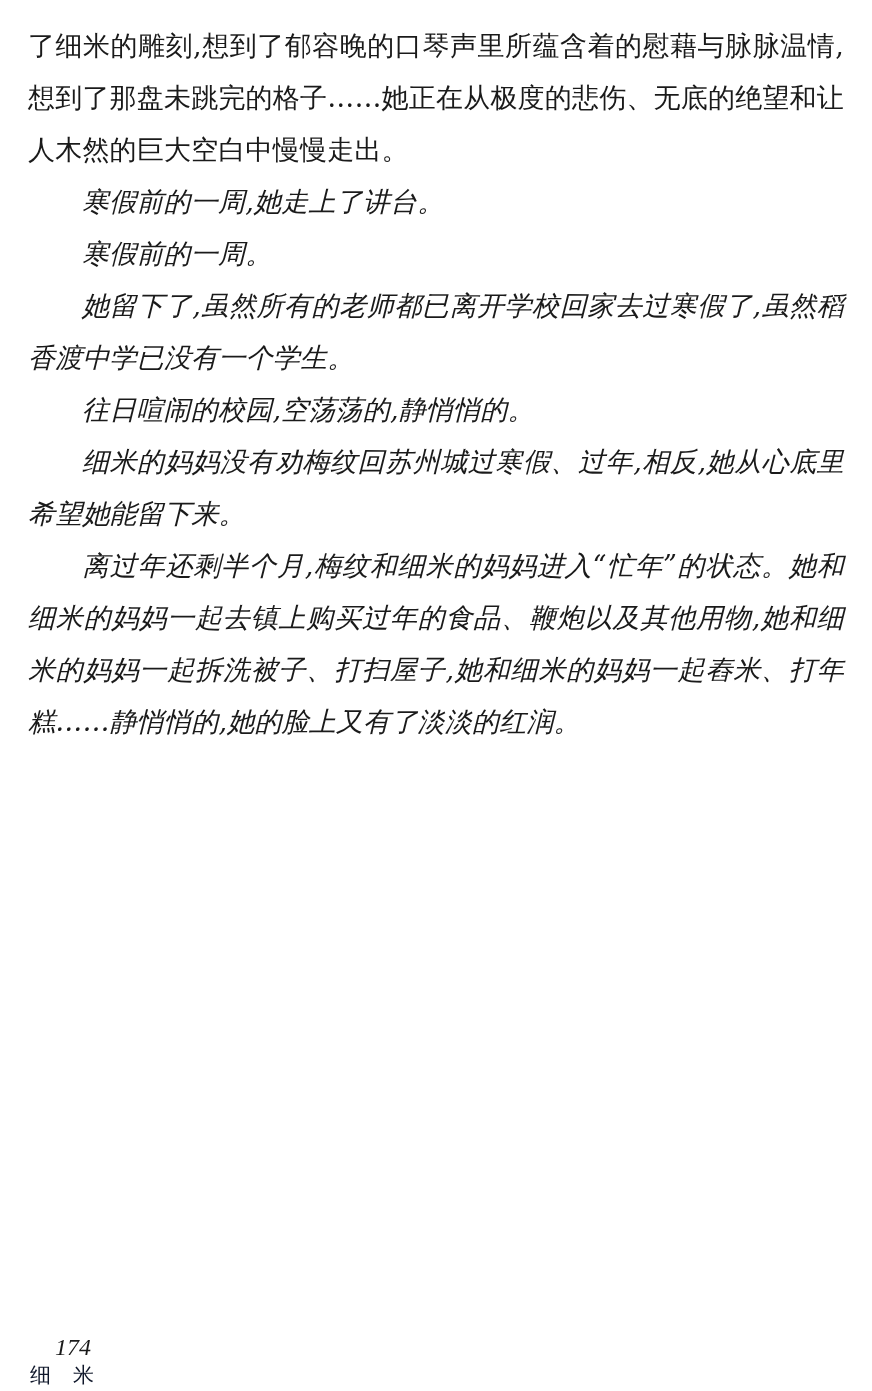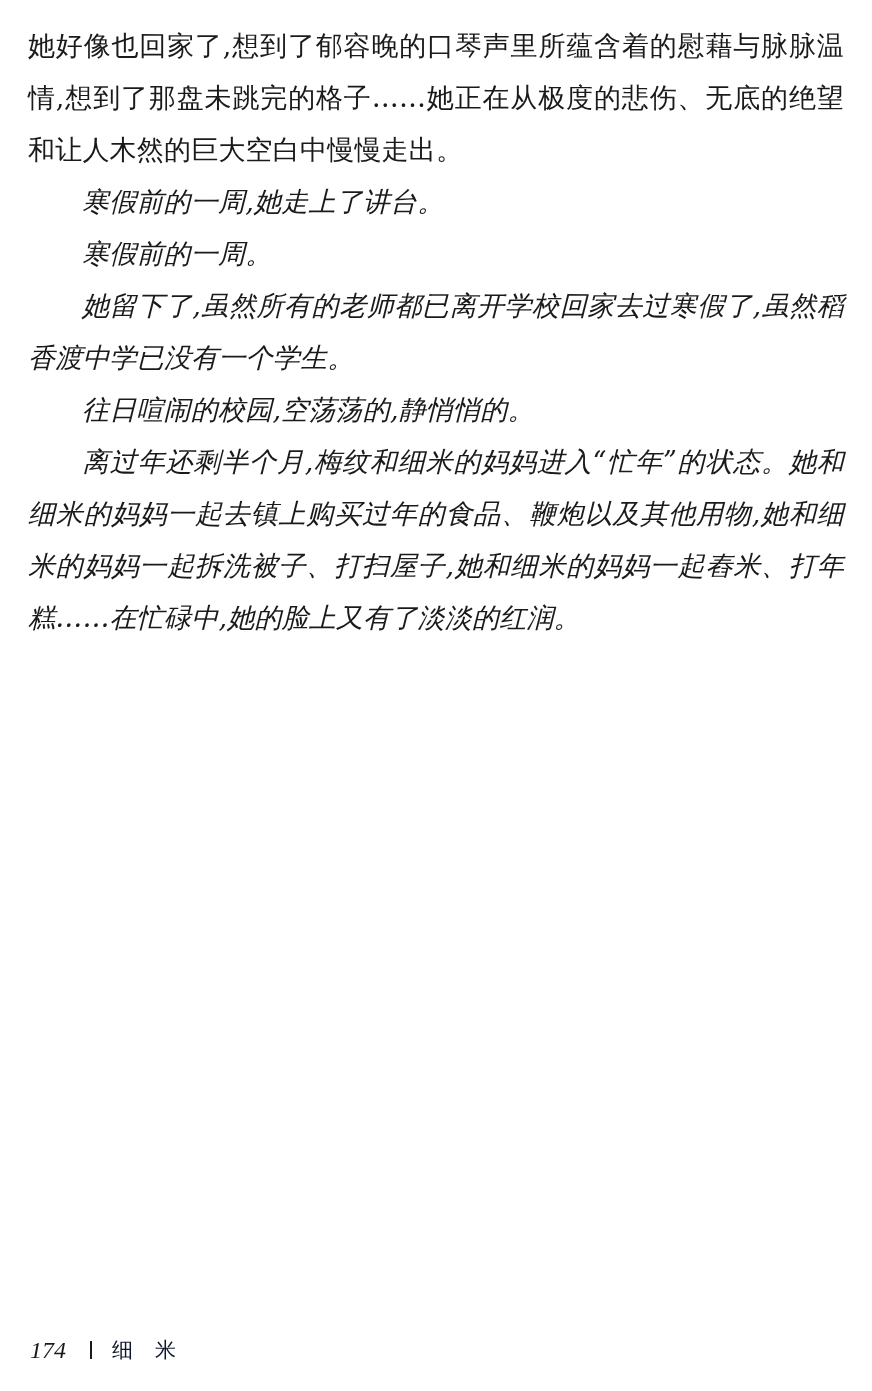--- a/index.html
+++ b/index.html
@@ -34,20 +34,21 @@
     text-indent: 2em;
     font-style: italic;
   }
   .footer {
     position: absolute;
     left: 30px;
     top: 1334px;
     display: flex;
     align-items: center;
     height: 32px;
+    flex-direction: column;
   }
   .page-number {
     font-family: "Liberation Serif", "DejaVu Serif", serif;
     font-style: italic;
     font-size: 24px;
     color: #1a1a1a;
   }
   .footer-divider {
     display: inline-block;
     width: 2px;
@@ -59,25 +60,26 @@
     font-family: "DejaVu Sans", "Liberation Sans", sans-serif;
     font-size: 21px;
     letter-spacing: 22px;
     color: #0f172a;
   }
 </style>
 </head>
 <body>
 
 <div class="page-body">
-  <p class="para">她好像也回家了,想到了郁容晚的口琴声里所蕴含着的慰藉与脉脉温情,想到了那盘未跳完的格子……她正在从极度的悲伤、无底的绝望和让人木然的巨大空白中慢慢走出。</p>
+  <p class="para">了细米的雕刻,想到了郁容晚的口琴声里所蕴含着的慰藉与脉脉温情,想到了那盘未跳完的格子……她正在从极度的悲伤、无底的绝望和让人木然的巨大空白中慢慢走出。</p>
   <p class="para indent">寒假前的一周,她走上了讲台。</p>
   <p class="para indent">寒假前的一周。</p>
   <p class="para indent">她留下了,虽然所有的老师都已离开学校回家去过寒假了,虽然稻香渡中学已没有一个学生。</p>
   <p class="para indent">往日喧闹的校园,空荡荡的,静悄悄的。</p>
-  <p class="para indent">离过年还剩半个月,梅纹和细米的妈妈进入“忙年”的状态。她和细米的妈妈一起去镇上购买过年的食品、鞭炮以及其他用物,她和细米的妈妈一起拆洗被子、打扫屋子,她和细米的妈妈一起舂米、打年糕……在忙碌中,她的脸上又有了淡淡的红润。</p>
+  <p class="para indent">细米的妈妈没有劝梅纹回苏州城过寒假、过年,相反,她从心底里希望她能留下来。</p>
+  <p class="para indent">离过年还剩半个月,梅纹和细米的妈妈进入“忙年”的状态。她和细米的妈妈一起去镇上购买过年的食品、鞭炮以及其他用物,她和细米的妈妈一起拆洗被子、打扫屋子,她和细米的妈妈一起舂米、打年糕……静悄悄的,她的脸上又有了淡淡的红润。</p>
 </div>
 
 <div class="footer">
   <span class="page-number">174</span>
   <span class="footer-divider"></span>
   <span class="book-title">细米</span>
 </div>
 
 </body></html>

